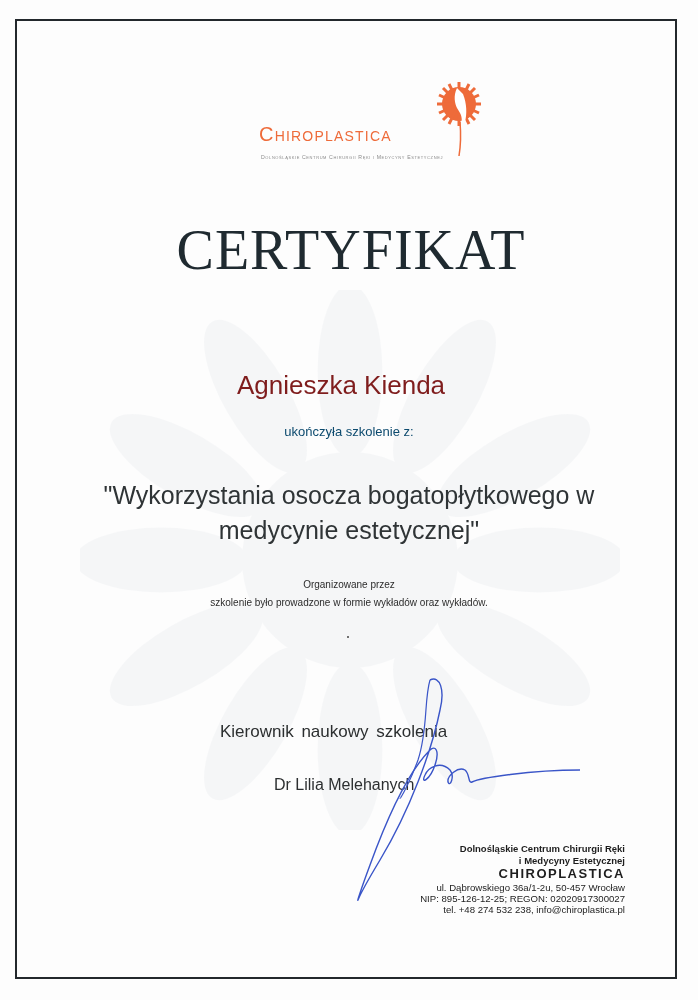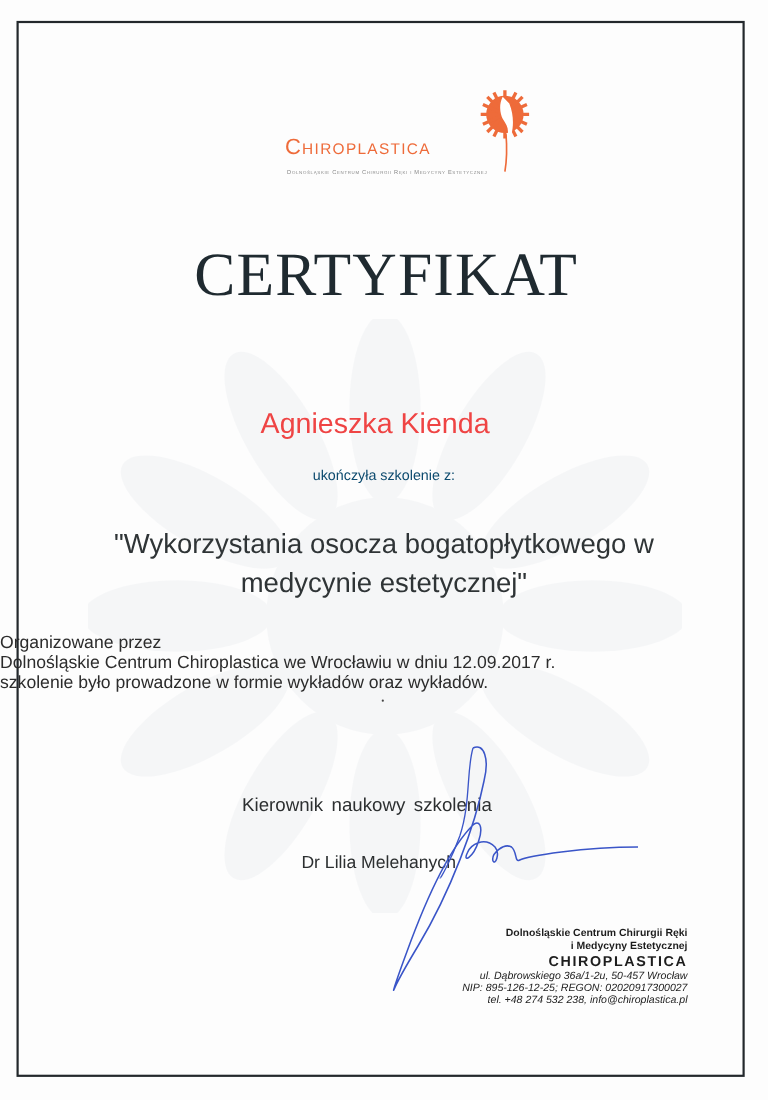--- a/index.html
+++ b/index.html
@@ -23,47 +23,47 @@
       position: absolute; left: 6px; top: 76px; font-size: 5.2px; color: #8a8a8a;
       letter-spacing: 0.6px; font-variant: small-caps; white-space: nowrap;
     }
     .logo-flower { position: absolute; left: 172px; top: 0px; width: 60px; height: 80px; }
     .title {
       position: absolute; left: 4px; right: 0; top: 218px; text-align: center;
       font-family: "Liberation Serif", serif; font-size: 56px; color: #1f2a30; letter-spacing: 1px;
     }
     .name {
       position: absolute; left: 0; right: 16px; top: 370px; text-align: center;
-      font-size: 26px; color: #ef4444;
+      font-size: 26px; color: #7f1d1d;
     }
     .completed {
       position: absolute; left: 0; right: 0; top: 424px; text-align: center; font-size: 13px; color: #0c4a6e;
     }
     .course {
       position: absolute; left: 40px; right: 40px; top: 478px; text-align: center;
       font-size: 25px; line-height: 35px; color: #2f3436;
     }
     .organizer {
-      position: absolute; left: 0; right: 0; top: 576px; text-align: left;
-      font-size: 16px; line-height: 18px; color: #2c2c2c;
+      position: absolute; left: 0; right: 0; top: 576px; text-align: center;
+      font-size: 10px; line-height: 18px; color: #2c2c2c;
     }
     .dot { position: absolute; left: 347px; top: 636px; width: 2px; height: 2px; background: #444; border-radius: 50%; }
     .role {
       position: absolute; left: 220px; top: 722px; font-size: 17px; color: #2c2f30; word-spacing: 3px; text-align: right;
     }
     .signer {
       position: absolute; left: 274px; top: 776px; font-size: 16px; color: #2c2f30;
     }
     .signature { position: absolute; left: 300px; top: 670px; width: 300px; height: 240px; }
     .stamp {
       position: absolute; left: 400px; top: 843px; width: 225px; text-align: right;
       font-size: 9.5px; line-height: 11.5px; color: #1d1d1d; font-weight: bold;
     }
     .stamp .brand { font-size: 13px; letter-spacing: 1.5px; line-height: 16px; }
-    .stamp .addr { font-weight: normal; font-size: 9.6px; line-height: 11px; font-style: italic; }
+    .stamp .addr { font-weight: normal; font-size: 9.6px; line-height: 11px; }
   </style>
 </head>
 <body>
 
 <div class="frame"></div>
 
 <svg class="watermark" viewBox="0 0 200 200">
   <g fill="#7a8aa0">
     <circle cx="100" cy="100" r="40"></circle>
     <g id="petals">
@@ -109,21 +109,20 @@
 <div class="name">Agnieszka Kienda</div>
 <div class="completed">ukończyła szkolenie z:</div>
 
 <div class="course">
   <div>"Wykorzystania osocza bogatopłytkowego w</div>
   <div>medycynie estetycznej"</div>
 </div>
 
 <div class="organizer">
   <div>Organizowane przez</div>
-  <div>Dolnośląskie Centrum Chiroplastica we Wrocławiu w dniu 12.09.2017 r.</div>
   <div>szkolenie było prowadzone w formie wykładów oraz wykładów.</div>
 </div>
 <div class="dot"></div>
 
 <div class="role">Kierownik naukowy szkolenia</div>
 <div class="signer">Dr Lilia Melehanych</div>
 
 <svg class="signature" viewBox="0 0 300 240">
   <path d="M 130 10 C 140 5, 145 20, 140 40 C 132 80, 110 140, 80 190 C 65 215, 60 225, 58 230 C 57 232, 60 222, 70 195 C 90 140, 110 100, 130 80 C 135 75, 140 80, 135 95 C 130 110, 120 115, 125 105 C 128 98, 140 90, 150 100 C 155 106, 150 118, 148 112 C 147 106, 158 96, 165 100 C 170 104, 168 114, 172 112 C 180 108, 230 100, 280 100" stroke="#3a55c8" stroke-width="1.4" fill="none"></path>
   <path d="M 130 10 C 124 30, 128 60, 118 90 C 110 112, 100 130, 100 128" stroke="#3a55c8" stroke-width="1.2" fill="none"></path>

